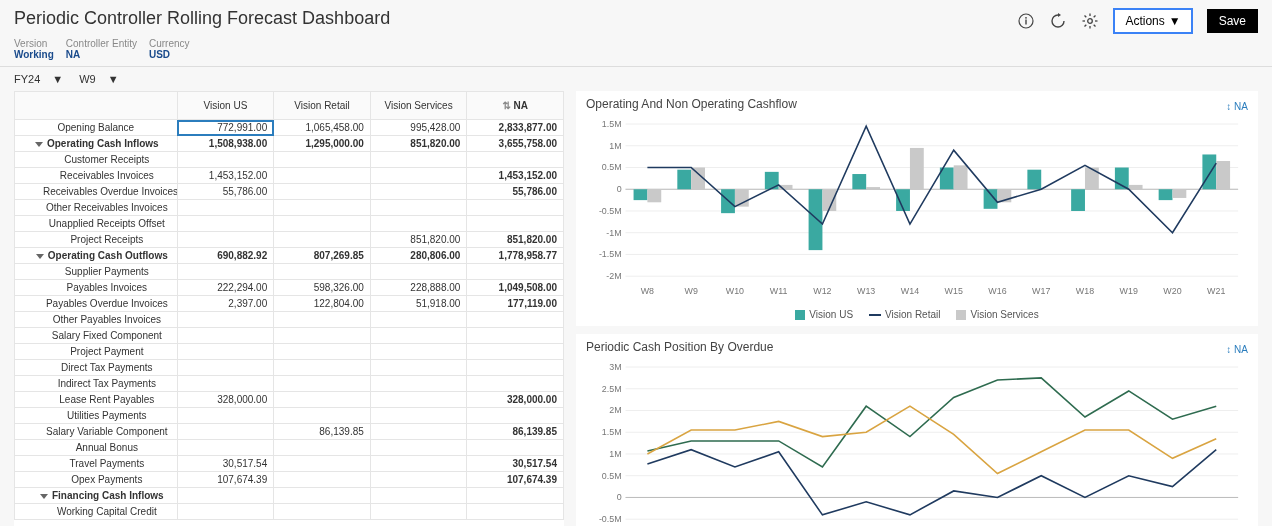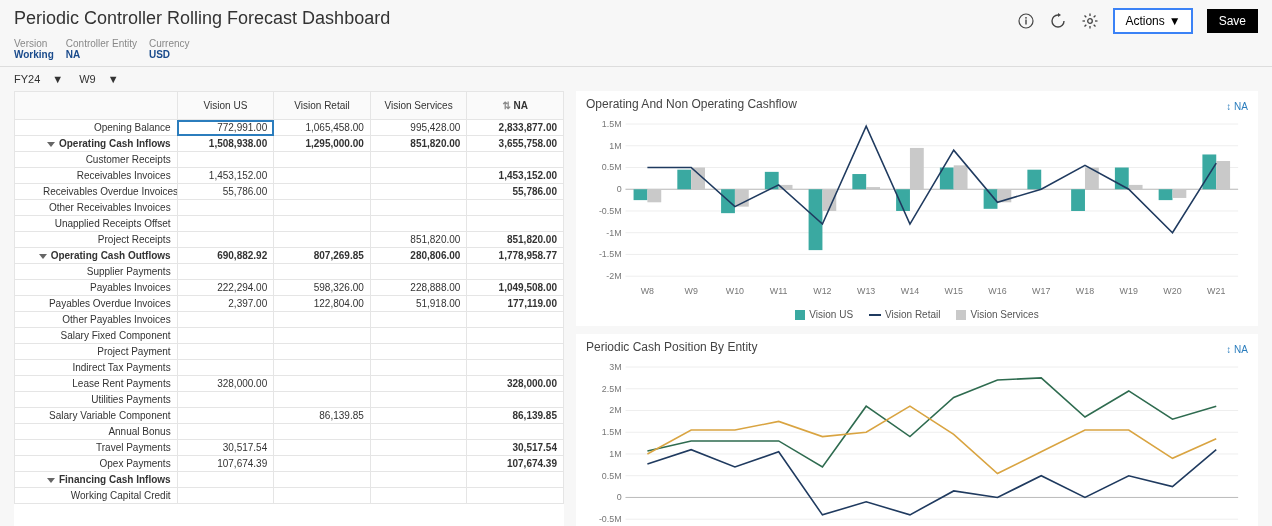--- a/index.html
+++ b/index.html
@@ -15,21 +15,21 @@
   .actions-btn{border:2px solid #3b82f6;background:#fff;padding:4px 10px;font-size:12px;cursor:pointer;display:flex;align-items:center;gap:4px}
   .save-btn{background:#000;color:#fff;border:none;padding:5px 12px;font-size:12px;cursor:pointer}
   .sel-row{display:flex;gap:16px;padding:6px 14px;align-items:center}
   .sel{display:flex;align-items:center;gap:12px;font-size:11px;cursor:pointer}
   .content{display:flex;padding:0 14px;gap:12px}
   .left{width:550px;background:#fff}
   table{width:100%;border-collapse:collapse;table-layout:fixed}
   th,td{border:1px solid #e5e5e5;padding:2px 6px;font-size:10px;height:14px;white-space:nowrap;overflow:hidden}
   th{background:#fafafa;font-weight:400;text-align:center;height:28px;vertical-align:middle}
   td.num{text-align:right}
-  td.lbl{text-align:right}
+  td.lbl{text-align:center}
   tr.bold td{font-weight:700}
   td.sel-cell{outline:2px solid #2b7dbd;outline-offset:-2px}
   .ind2{padding-left:28px}
   .tri{display:inline-block;width:0;height:0;border-left:4px solid transparent;border-right:4px solid transparent;border-top:5px solid #666;margin-right:4px;vertical-align:middle}
   .right{flex:1;display:flex;flex-direction:column;gap:8px}
   .chart-card{background:#fff;padding:6px 10px}
   .chart-title{font-size:12px;color:#444;margin-bottom:4px}
   .chart-top{display:flex;justify-content:space-between;align-items:center}
   .chart-link{color:#2b7dbd;font-size:10px;cursor:pointer}
   .chart-svg{width:100%;height:190px}
@@ -227,28 +227,35 @@
             <td class="num " style="font-weight:700"></td>
           </tr>
           <tr class="">
             <td class="lbl ind2" style="">Project Payment</td>
             <td class="num " style=""></td>
             <td class="num " style=""></td>
             <td class="num " style=""></td>
             <td class="num " style="font-weight:700"></td>
           </tr>
           <tr class="">
+            <td class="lbl ind2" style="">Direct Tax Payments</td>
+            <td class="num " style=""></td>
+            <td class="num " style=""></td>
+            <td class="num " style=""></td>
+            <td class="num " style="font-weight:700"></td>
+          </tr>
+          <tr class="">
             <td class="lbl ind2" style="">Indirect Tax Payments</td>
             <td class="num " style=""></td>
             <td class="num " style=""></td>
             <td class="num " style=""></td>
             <td class="num " style="font-weight:700"></td>
           </tr>
           <tr class="">
-            <td class="lbl ind2" style="">Lease Rent Payments</td>
+            <td class="lbl ind2" style="">Lease Rent Payables</td>
             <td class="num " style="">328,000.00</td>
             <td class="num " style=""></td>
             <td class="num " style=""></td>
             <td class="num " style="font-weight:700">328,000.00</td>
           </tr>
           <tr class="">
             <td class="lbl ind2" style="">Utilities Payments</td>
             <td class="num " style=""></td>
             <td class="num " style=""></td>
             <td class="num " style=""></td>
@@ -368,21 +375,21 @@
           <text x="637.8571428571429" y="180" font-size="9" fill="#777" text-anchor="middle">W21</text>
         </svg>
       <div class="legend" id="legend1">
           <span><span class="lg-sw" style="background:#3aa9a1"></span>Vision US</span>
           <span><span class="lg-ln" style="background:#1f3a5f"></span>Vision Retail</span>
           <span><span class="lg-sw" style="background:#c9c9c9"></span>Vision Services</span>
         </div>
     </div>
     <div class="chart-card">
       <div class="chart-top">
-        <div class="chart-title">Periodic Cash Position By Entity</div>
+        <div class="chart-title">Periodic Cash Position By Overdue</div>
         <span class="chart-link">↕ <span>NA</span></span>
       </div>
       <svg class="chart-svg" id="chart2" viewBox="0 0 670 190">
           <line class="grid" x1="40" y1="162" x2="660" y2="162"></line>
           <text x="36" y="165" font-size="9" fill="#777" text-anchor="end">-0.5M</text>
           <line class="grid" x1="40" y1="140" x2="660" y2="140"></line>
           <text x="36" y="143" font-size="9" fill="#777" text-anchor="end">0</text>
           <line class="grid" x1="40" y1="118" x2="660" y2="118"></line>
           <text x="36" y="121" font-size="9" fill="#777" text-anchor="end">0.5M</text>
           <line class="grid" x1="40" y1="96" x2="660" y2="96"></line>

